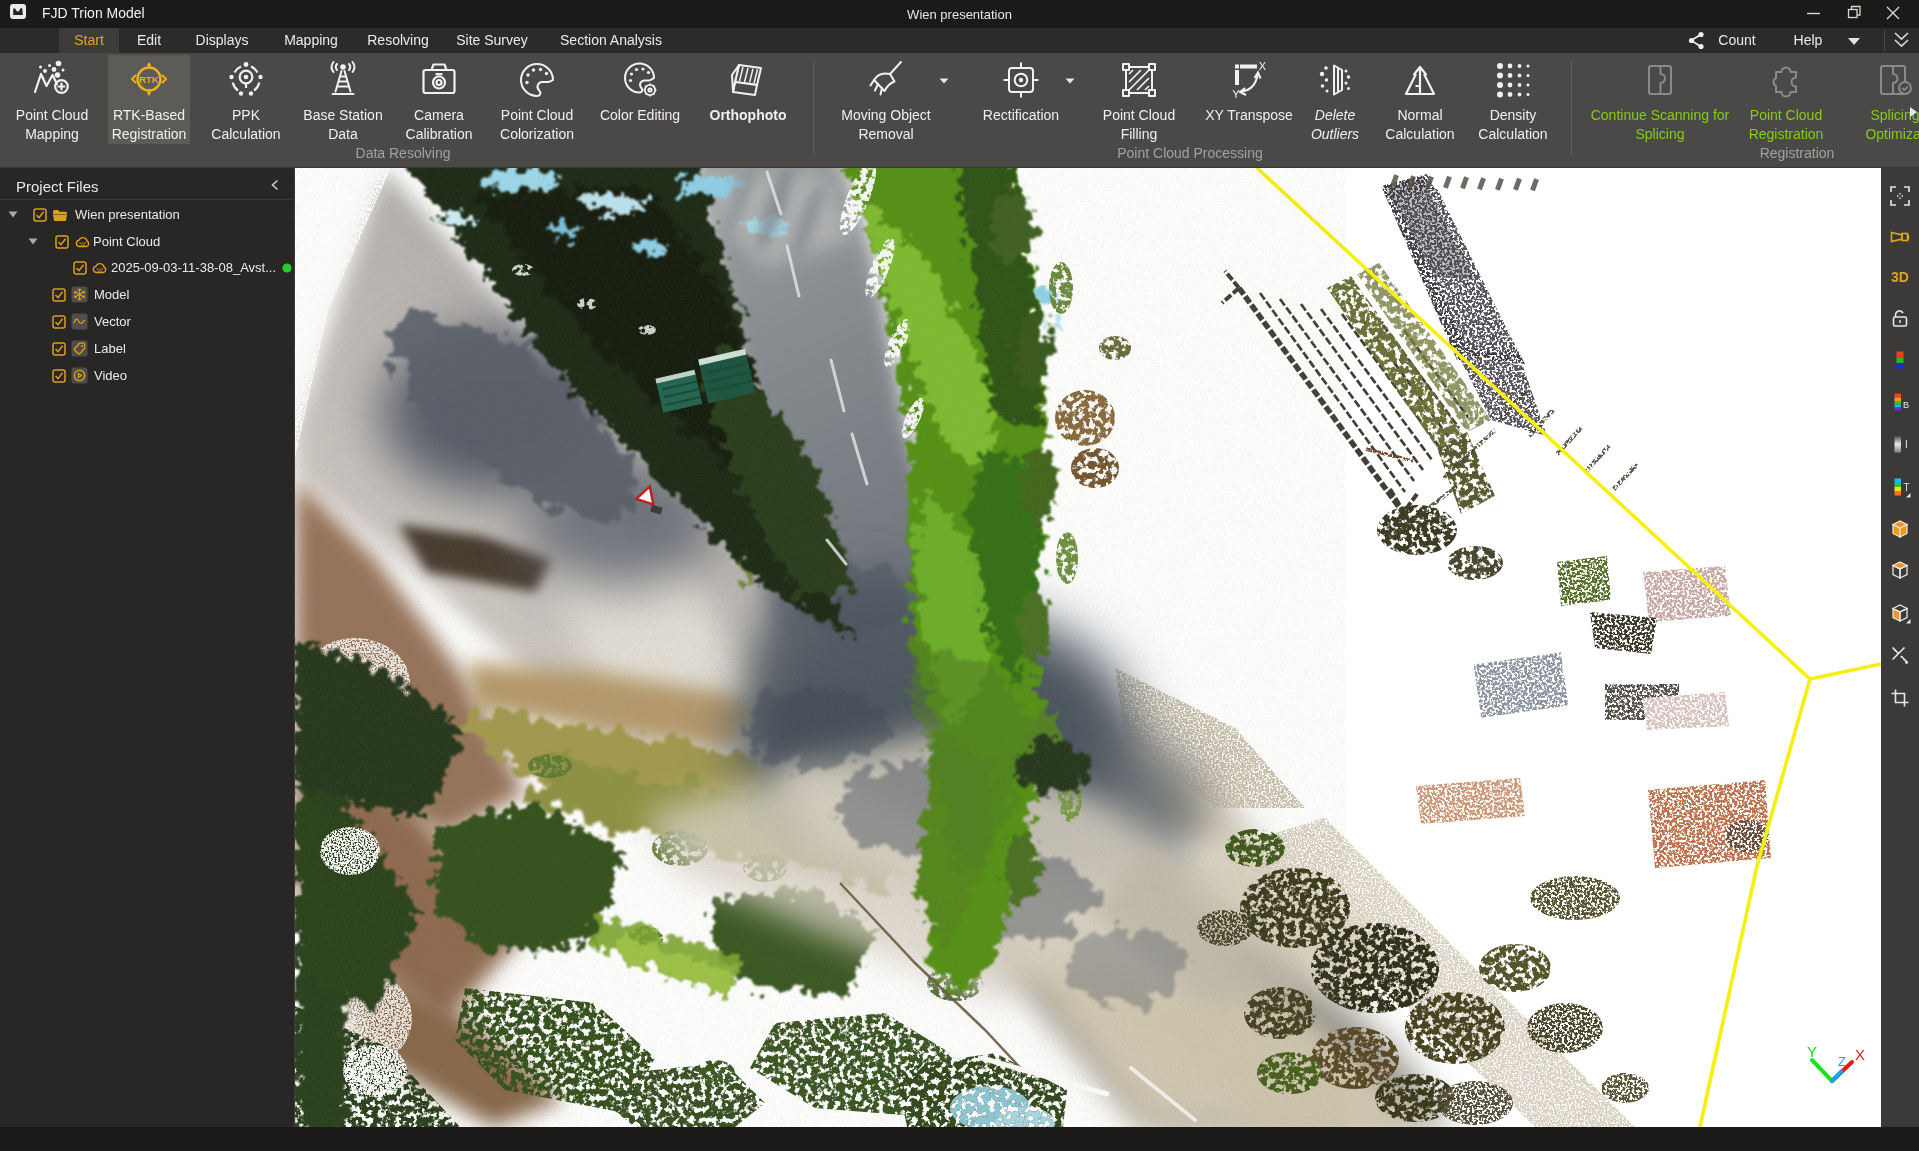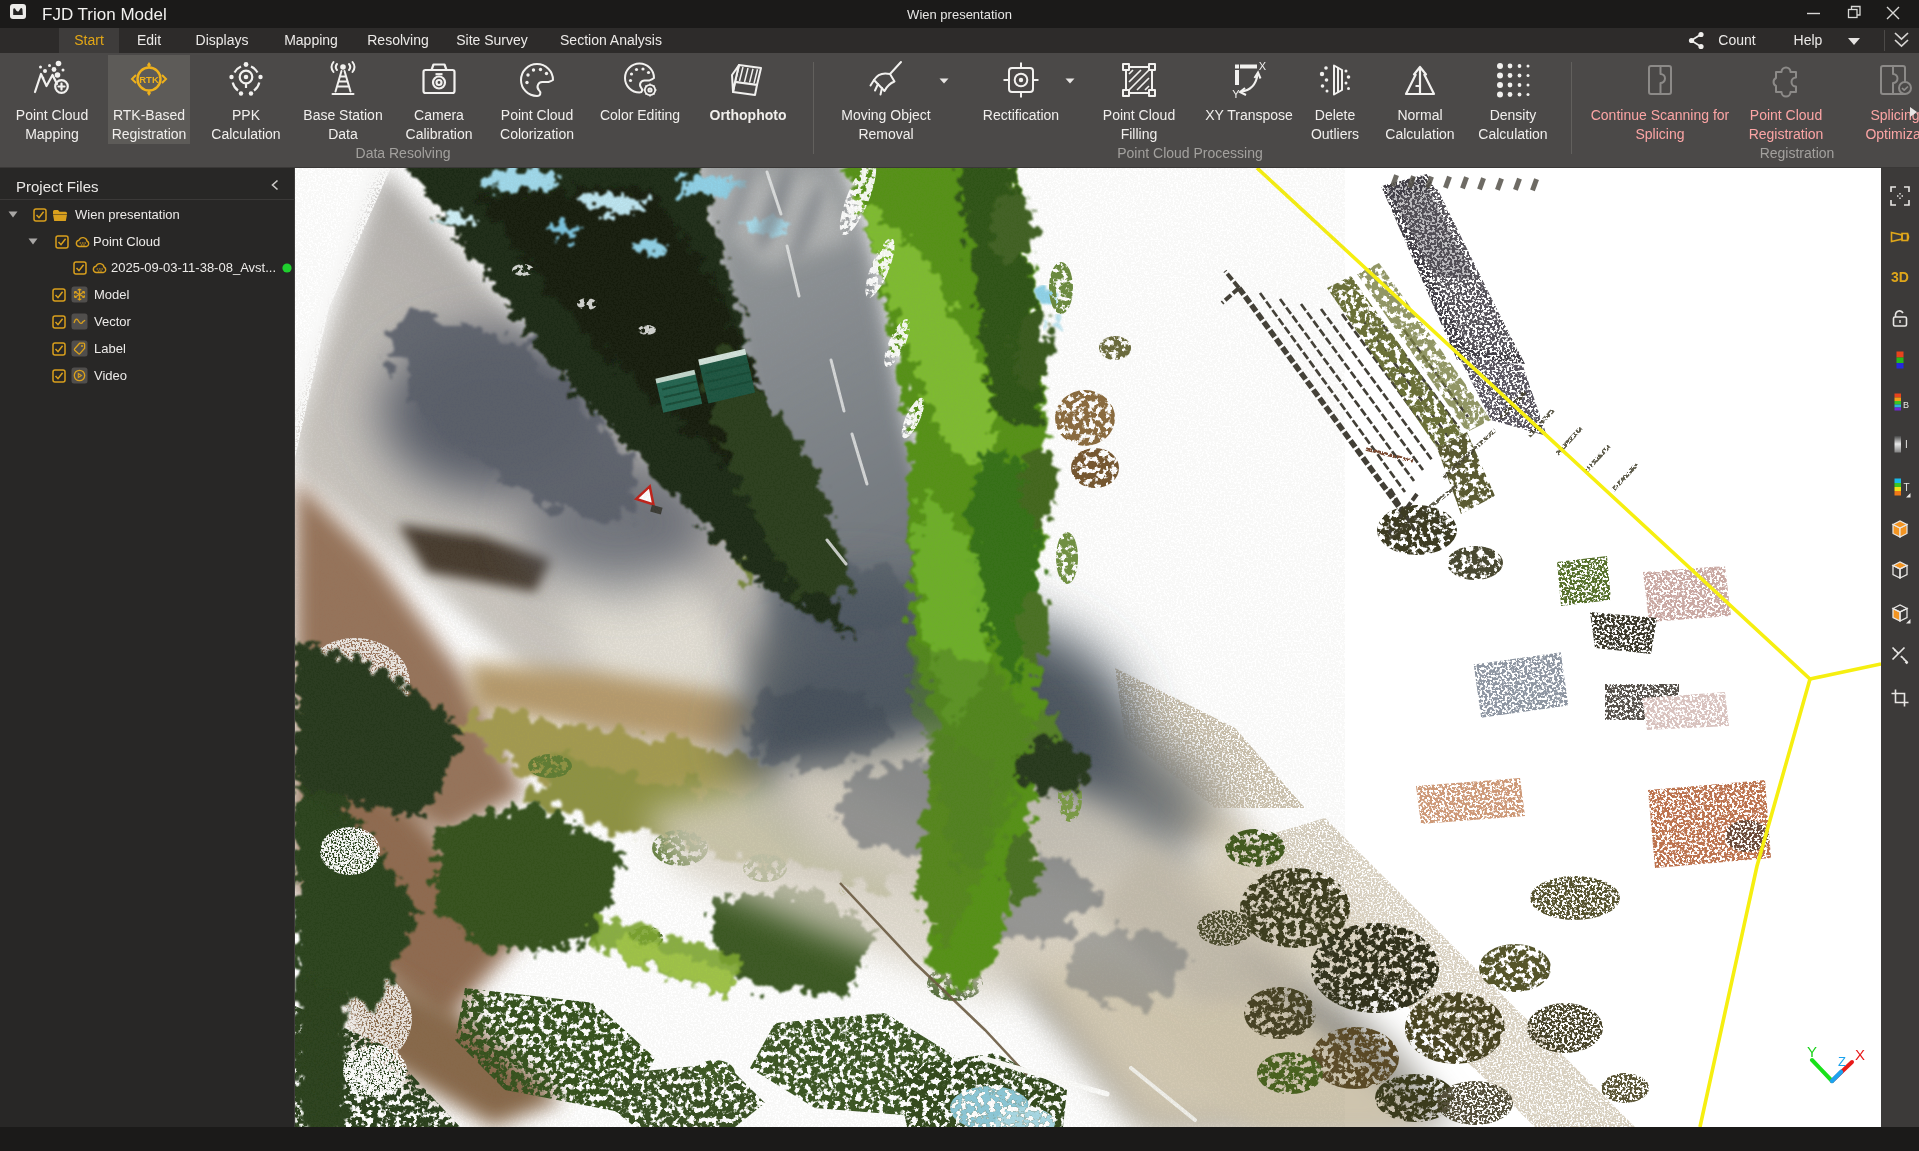--- a/index.html
+++ b/index.html
@@ -1,34 +1,34 @@
 <!DOCTYPE html>
 <html><head>
 <meta charset="utf-8">
 <style>
 * { margin:0; padding:0; box-sizing:border-box; }
 html,body { width:1919px; height:1151px; overflow:hidden; background:#1b1a19; font-family:"Liberation Sans", sans-serif; }
 #app { position:relative; width:1919px; height:1151px; }
 
 .titlebar { position:absolute; left:0; top:0; width:1919px; height:28px; background:#1b1a19; }
 .logo { position:absolute; left:10px; top:4px; width:16px; height:15px; }
-.apptitle { position:absolute; left:42px; top:5px; font-size:17px; color:#f2f1ef; }
+.apptitle { position:absolute; left:42px; top:5px; font-size:14px; color:#f2f1ef; }
 .doctitle { position:absolute; left:0; top:7px; width:1919px; text-align:center; font-size:13px; color:#e8e7e5; }
 .winbtns { position:absolute; right:0; top:0; height:28px; }
 
 .menubar { position:absolute; left:0; top:28px; width:1919px; height:25px; background:#2d2b2a; }
 .menu { position:absolute; top:0; height:25px; line-height:25px; font-size:14px; color:#eceae8; text-align:center; }
 .menu.active { background:#3e3c3b; color:#e3a715; }
 
 .ribbon { position:absolute; left:0; top:53px; width:1919px; height:115px; background:#4b4948; border-bottom:1px solid #3a3837; }
 .rbtn { position:absolute; top:2px; text-align:center; }
 .rbtn .ric { height:46px; margin-top:3px; }
 .rbtn .rlb { font-size:14px; line-height:19px; color:#f1efed; margin-top:2px; }
 .rbtn.sel { background:#5d5b58; }
-.rbtn.dis .rlb { color:#fca5a5; }
+.rbtn.dis .rlb { color:#84cc16; }
 .rgroup { position:absolute; top:92px; width:200px; text-align:center; font-size:14px; color:#a3a19e; }
 .rsep { position:absolute; top:9px; width:1px; height:92px; background:#62605d; }
 
 .leftpanel { position:absolute; left:0; top:168px; width:295px; height:959px; background:#282726; border-right:1px solid #3e3c3b; }
 .pfhead { position:absolute; left:16px; top:10px; font-size:15px; color:#eae8e6; }
 .pfcollapse { position:absolute; right:14px; top:11px; }
 .pfsep { position:absolute; left:0; top:31px; width:295px; height:1px; background:#3b3938; }
 .trow { position:absolute; height:20px; font-size:13px; color:#eceae8; }
 .trow span.lbl { position:absolute; top:2px; white-space:nowrap; }
 
@@ -221,21 +221,21 @@
             <path d="M13 8.5 H30" stroke-width="4"></path>
             <rect x="8" y="6.5" width="4" height="4" fill="#f2f1ef" stroke="none"></rect>
             <path d="M14 33.5 Q28 32 30.5 17" stroke-width="2"></path>
             <path d="M18 30 L13 34 L19 37" stroke-width="2" fill="none"></path>
             <path d="M27.5 20 L31 14.5 L33.5 20.5" stroke-width="2" fill="none"></path>
             <text x="35.5" y="12" font-family="Liberation Sans" font-size="11" fill="#f2f1ef" stroke="none" text-anchor="middle">X</text>
             <text x="9" y="40" font-family="Liberation Sans" font-size="11" fill="#f2f1ef" stroke="none" text-anchor="middle">Y</text>
           </svg></div>
         <div class="rlb">XY Transpose</div>
       </div>
-    <div class="rbtn" style="left:1287px;width:96px;">
+    <div class="rbtn" style="left:1287px;width:96px;font-style:italic;">
         <div class="ric"><svg width="46" height="44" viewBox="0 0 44 44" fill="none" stroke="#f2f1ef" stroke-width="2" stroke-linejoin="round">
             <path d="M21 7.5 L29 12 V32 L21 36.5 Z"></path>
             <path d="M25 9.5 V34.5"></path>
             <circle cx="13" cy="10" r="1.8" fill="#f2f1ef" stroke="none"></circle>
             <circle cx="9" cy="16" r="2.2" fill="#f2f1ef" stroke="none"></circle>
             <circle cx="13.5" cy="22" r="1.8" fill="#f2f1ef" stroke="none"></circle>
             <circle cx="9.5" cy="28" r="1.8" fill="#f2f1ef" stroke="none"></circle>
             <circle cx="14" cy="33" r="1.5" fill="#f2f1ef" stroke="none"></circle>
             <circle cx="33" cy="13" r="1.5" fill="#f2f1ef" stroke="none"></circle>
             <circle cx="35.5" cy="19" r="1.8" fill="#f2f1ef" stroke="none"></circle>

